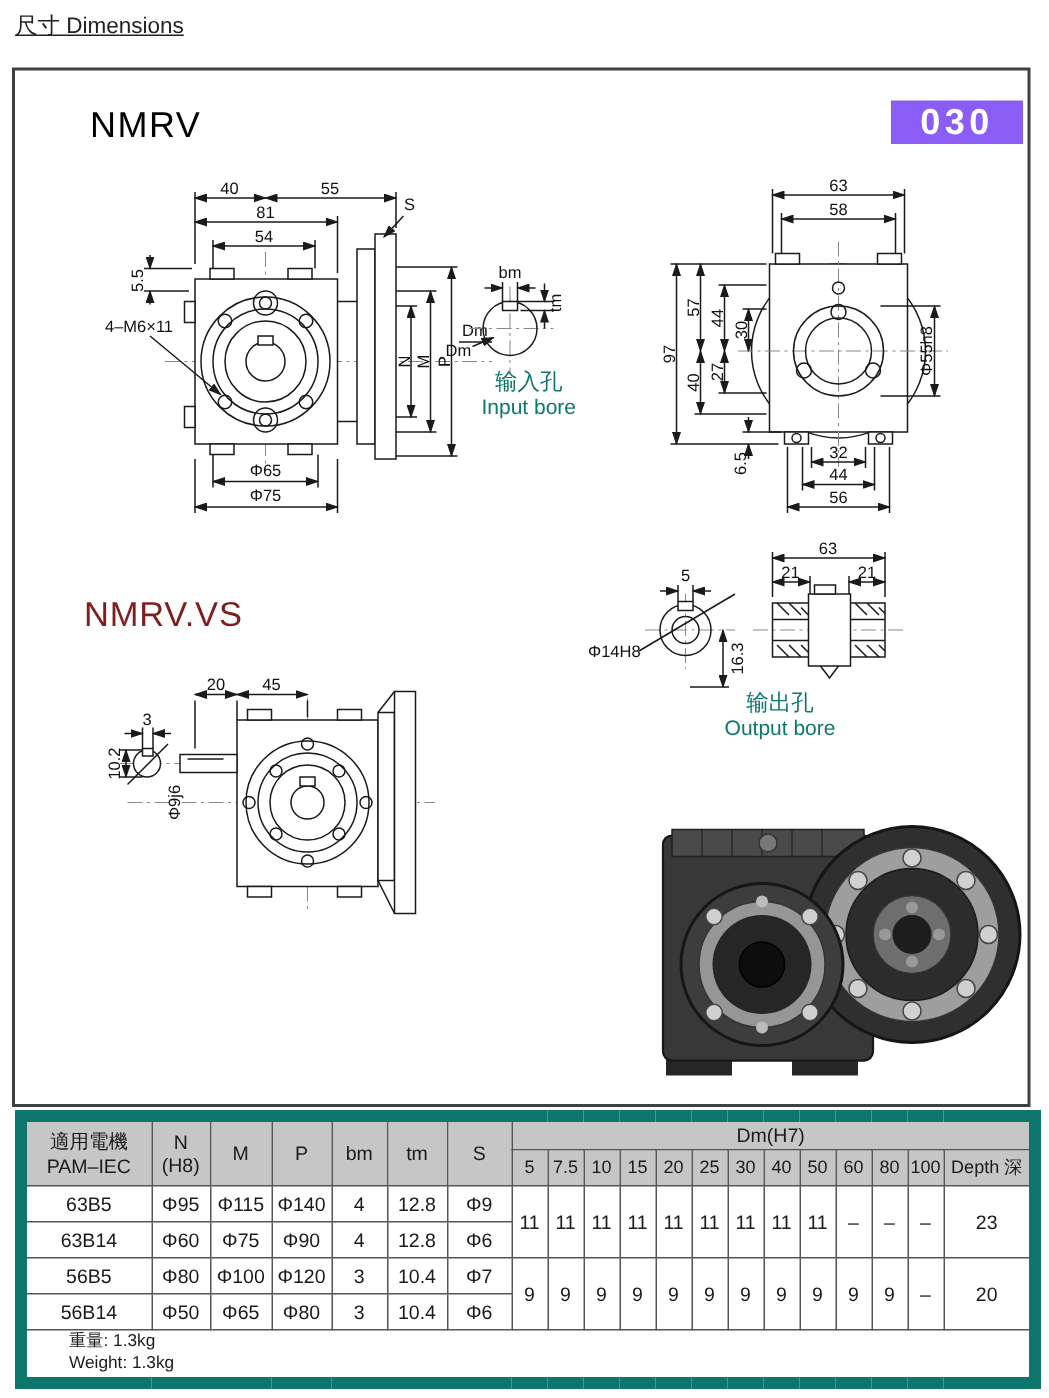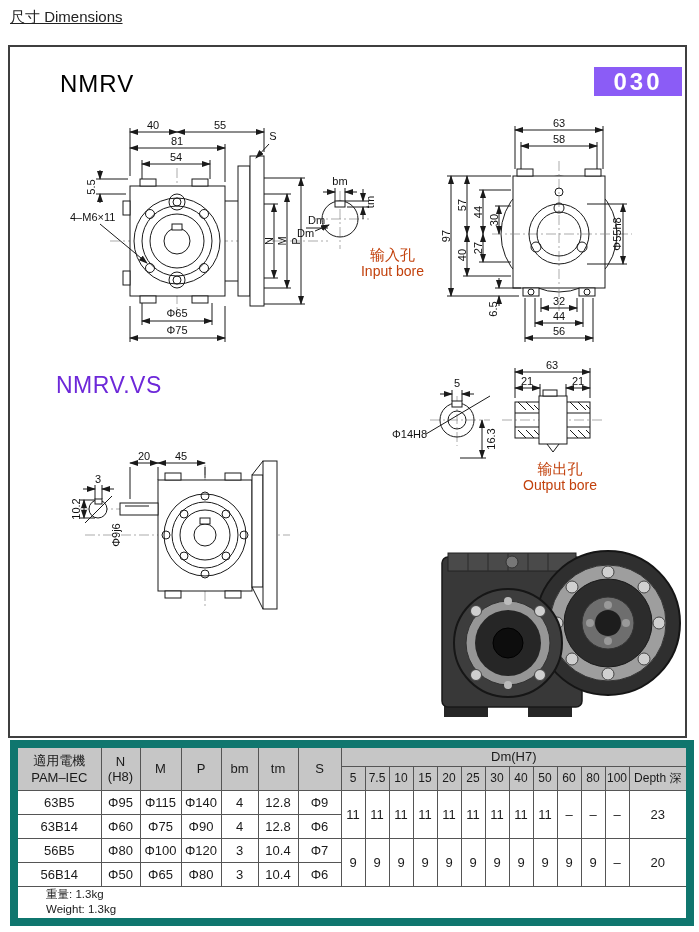--- a/index.html
+++ b/index.html
@@ -5,26 +5,26 @@
   html,body { margin:0; padding:0; }
   body {
     width:699px; height:932px; position:relative; background:#fff;
     font-family:"Liberation Sans", sans-serif; color:#1a1a1a;
     overflow:hidden;
   }
   .abs { position:absolute; }
   .page-heading { left:10px; top:8px; font-size:15px; color:#222;text-decoration:underline; }
   .panel { left:8px; top:45px; width:679px; height:693px; border:2px solid #3f3f3f; box-sizing:border-box; background:#fff; }
   .model-title { left:46px; top:70px; font-size:24px; letter-spacing:1px; color:#000000;margin-left:14px; }
-  .vs-title { left:56px; top:372px; font-size:23px; letter-spacing:0.5px; color:#6d28d9; }
+  .vs-title { left:56px; top:396px; font-size:23px; letter-spacing:0.5px; color:#7f1d1d; }
   .size-badge {
     left:594px; top:67px; width:88px; height:29px; background:#8b5cf6; color:#fff;
     font-size:24px; font-weight:600; letter-spacing:3px; text-align:center; line-height:29px;
   }
-  .caption { text-align:center; color:#c2410c;padding-left:40px; }
+  .caption { text-align:center; color:#0f766e; }
   .caption .zh { font-size:15px; line-height:17px; }
   .caption .en { font-size:14px; line-height:17px; }
 
   svg { display:block; }
   svg text { font-family:"Liberation Sans", sans-serif; font-size:11px; fill:#111; }
   .ln  { stroke:#1a1a1a; stroke-width:1; fill:none; }
   .wf  { stroke:#1a1a1a; stroke-width:1; fill:#fff; }
   .cl  { stroke:#888; stroke-width:0.7; fill:none; stroke-dasharray:10 3 2 3; }
 
   .dim-table {

